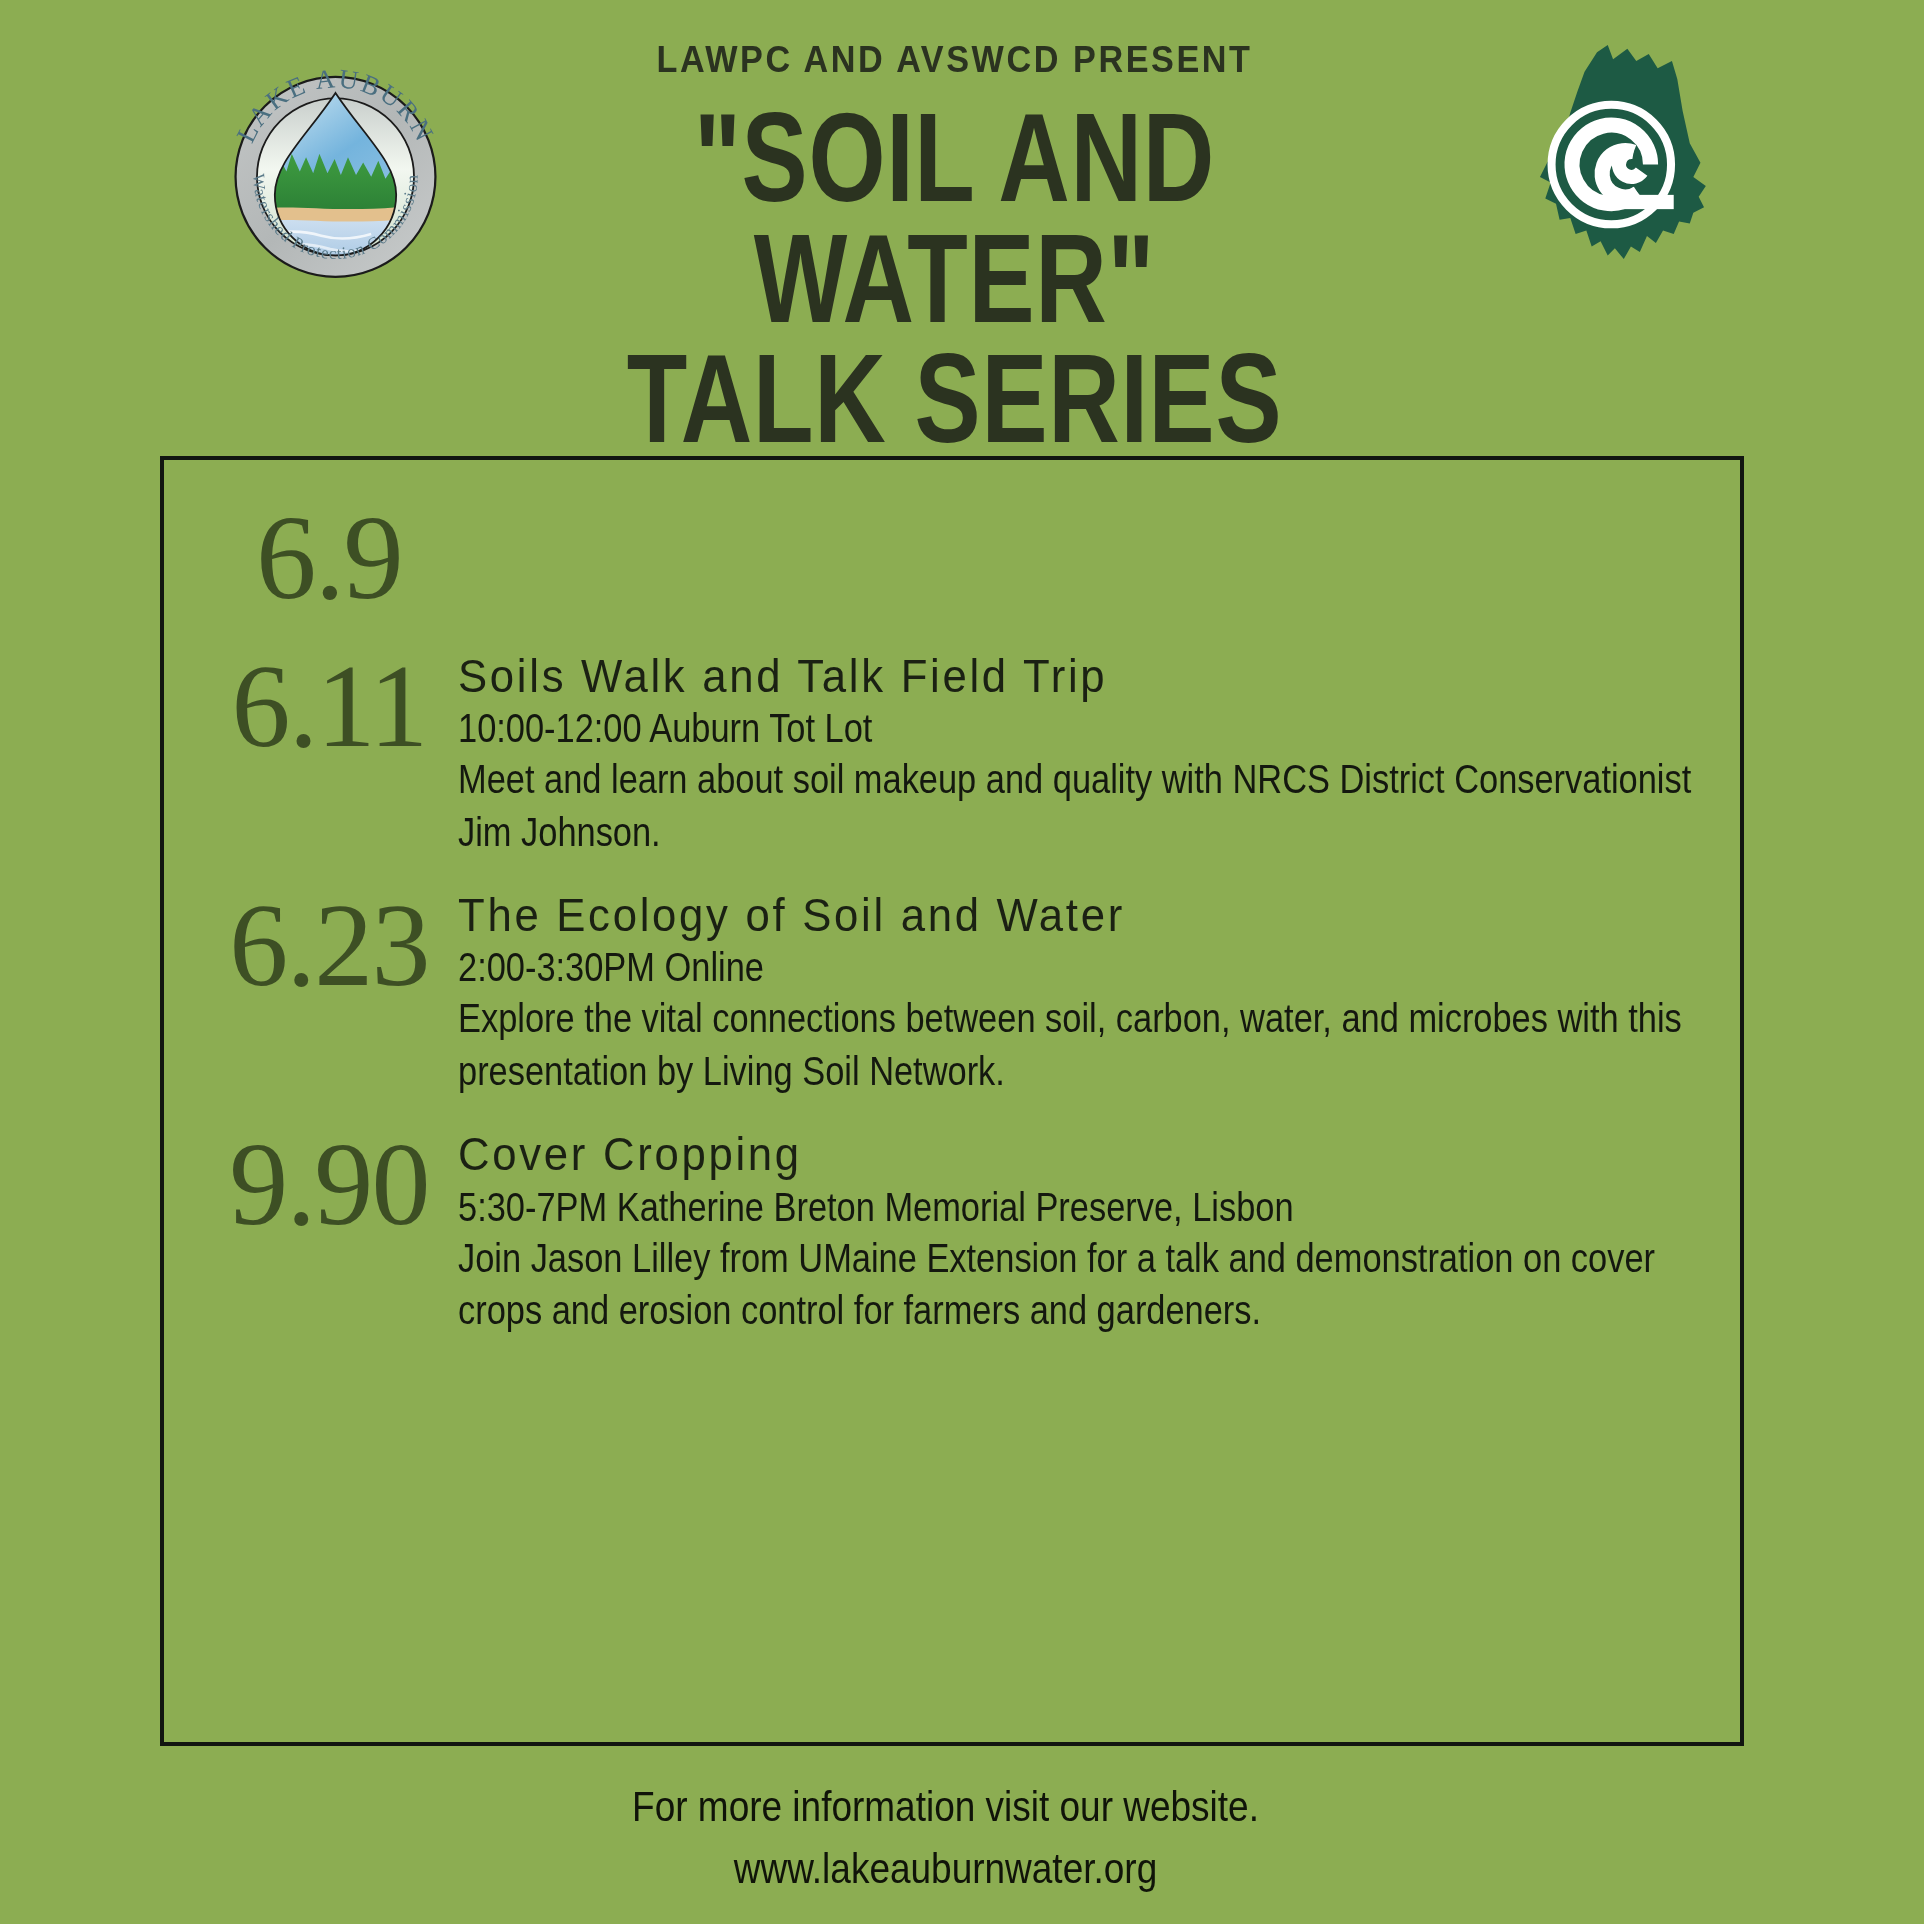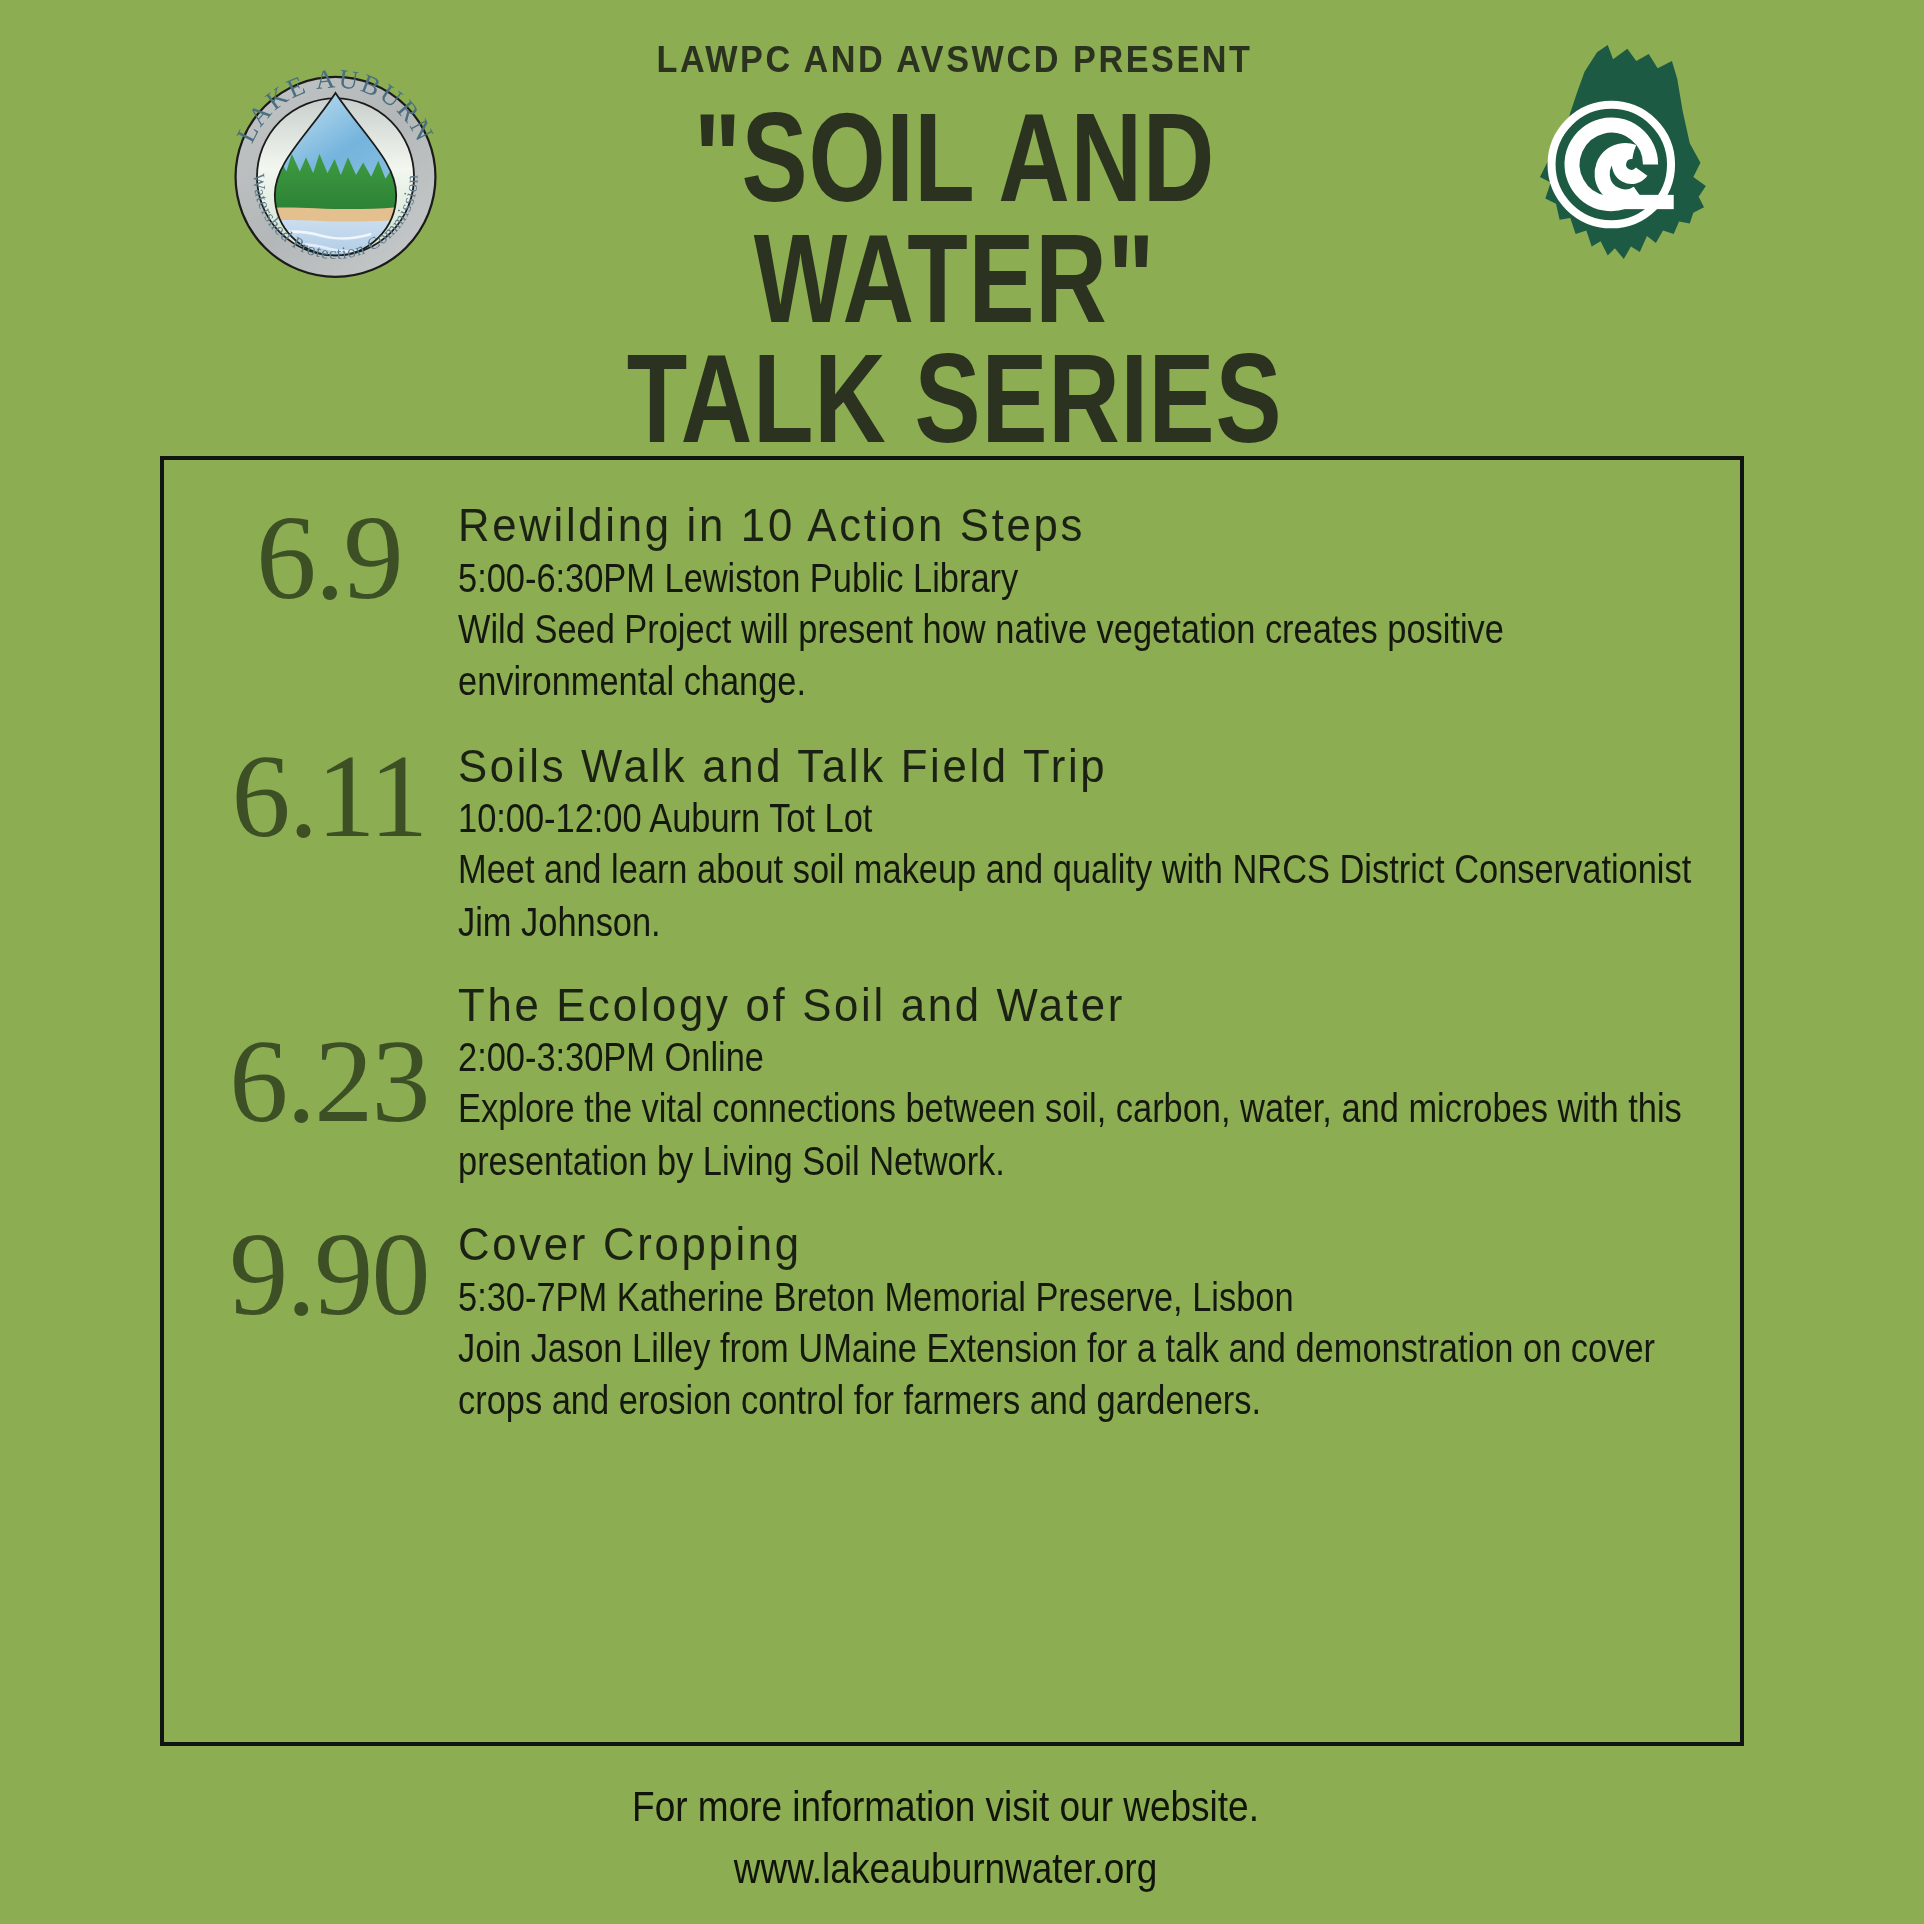--- a/index.html
+++ b/index.html
@@ -134,21 +134,21 @@
     color: #14180f;
     margin: 0;
     transform: scaleX(0.86);
     transform-origin: left top;
     width: 116%;
   }
 
   
   .row-0 .event-date { font-size: 121px; }
   .row-1 { margin-top: 24px; }
-  .row-2 { margin-top: 18px; align-items: center; }
+  .row-2 { margin-top: 18px; }
   .row-3 { margin-top: 18px; }
 
   
   .footer {
     position: absolute;
     left: 0;
     top: 1775px;
     width: 1891px;
     text-align: center;
   }
@@ -248,25 +248,20 @@
       </g>
     </svg>
   </div>
 </div>
 
 <div class="events-box">
   <div class="events-inner">
 
     <div class="event-row row-0">
       <div class="event-date">6.9</div>
-      <div class="event-body">
-        <div class="event-title">Rewilding in 10 Action Steps</div>
-        <div class="event-time">5:00-6:30PM Lewiston Public Library</div>
-        <div class="event-desc">Wild Seed Project will present how native vegetation creates positive environmental change.</div>
-      </div>
     </div>
 
     <div class="event-row row-1">
       <div class="event-date">6.11</div>
       <div class="event-body">
         <div class="event-title">Soils Walk and Talk Field Trip</div>
         <div class="event-time">10:00-12:00 Auburn Tot Lot</div>
         <div class="event-desc">Meet and learn about soil makeup and quality with NRCS District Conservationist Jim Johnson.</div>
       </div>
     </div>

